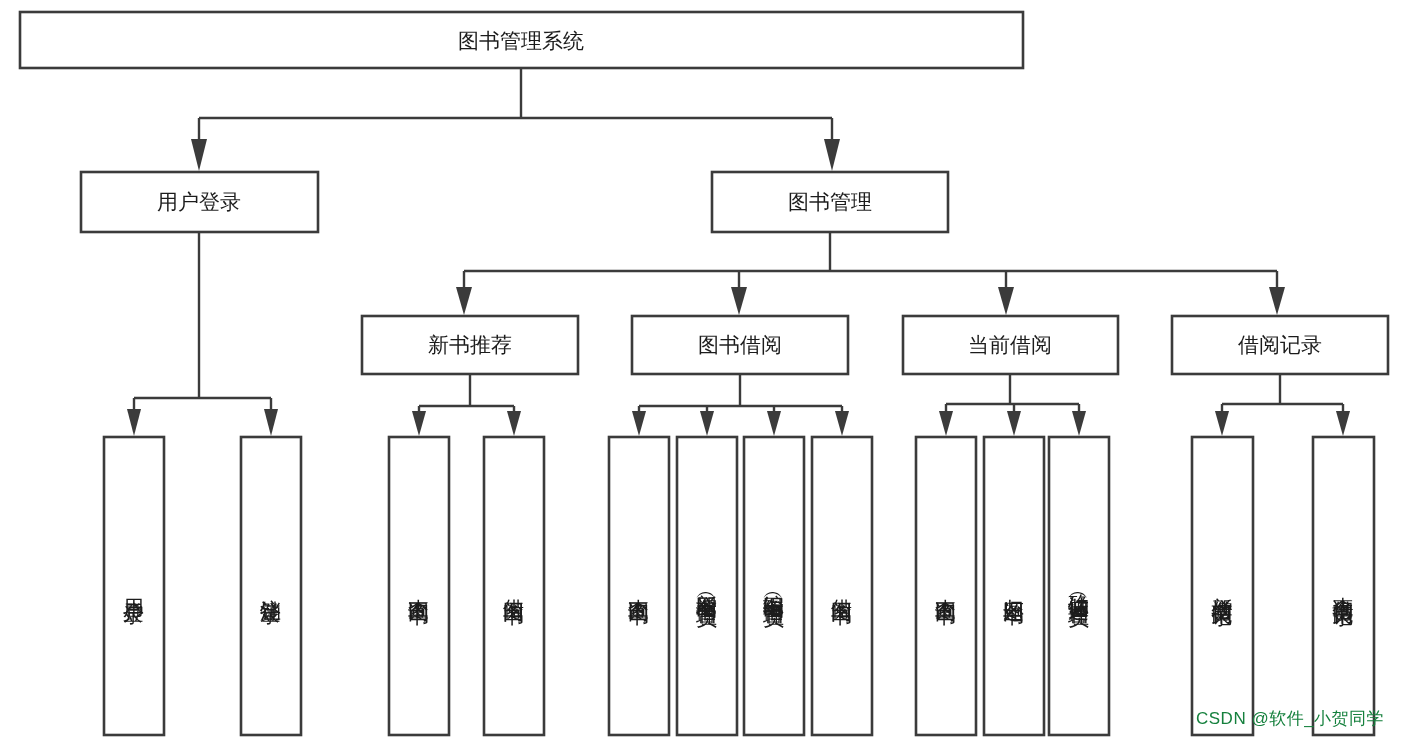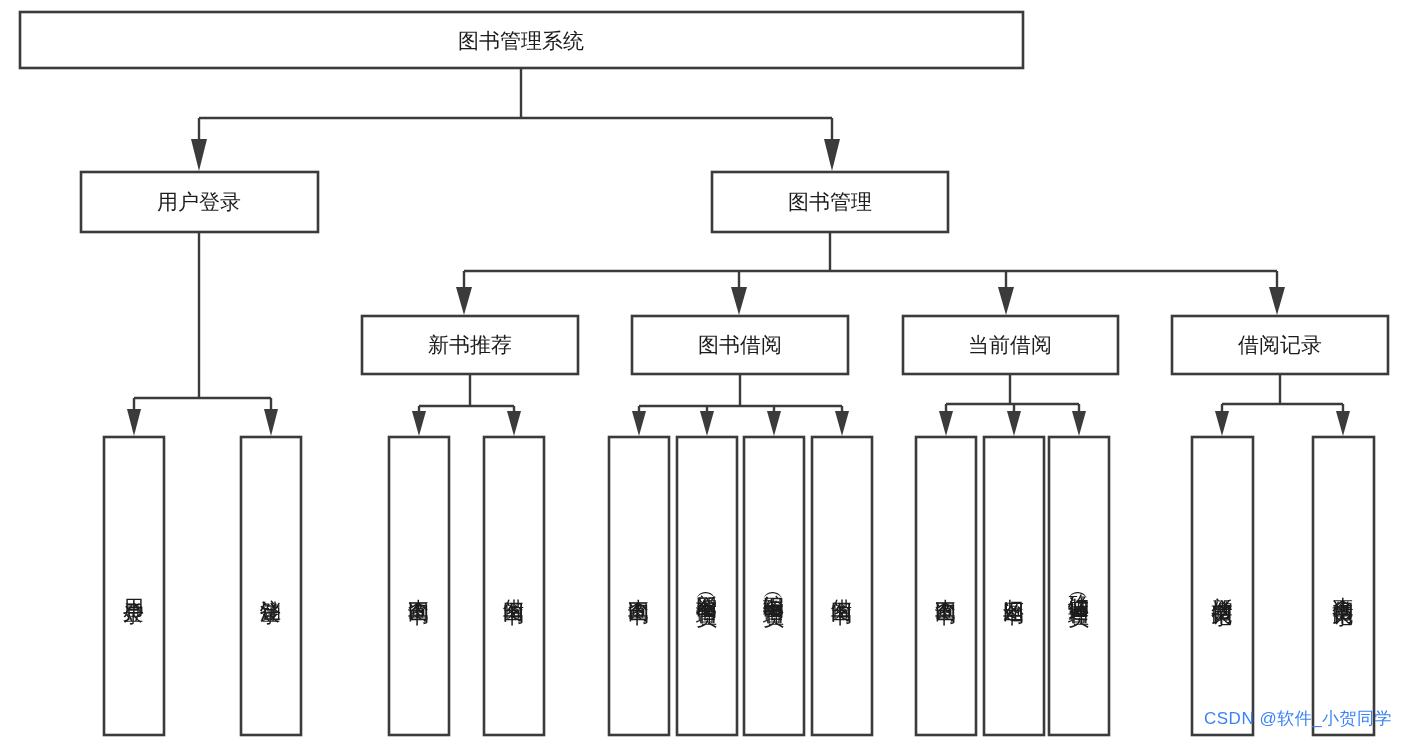--- a/index.html
+++ b/index.html
@@ -61,24 +61,23 @@
     align-items: center;
     justify-content: center;
     text-align: center;
     white-space: nowrap;
     pointer-events: none;
   }
   .watermark {
     position: absolute;
     font-family: "Liberation Sans", sans-serif;
     font-size: 17px;
-    color: #3b82f6;
+    color: #15803d;
     white-space: nowrap;
     letter-spacing: 0.5px;
-    margin-left: 8px;
   }
 </style>
 </head>
 <body>
 
 <div id="diagram-root">
 
   <svg class="canvas" viewBox="0 0 1405 747">
     <defs></defs>
 

